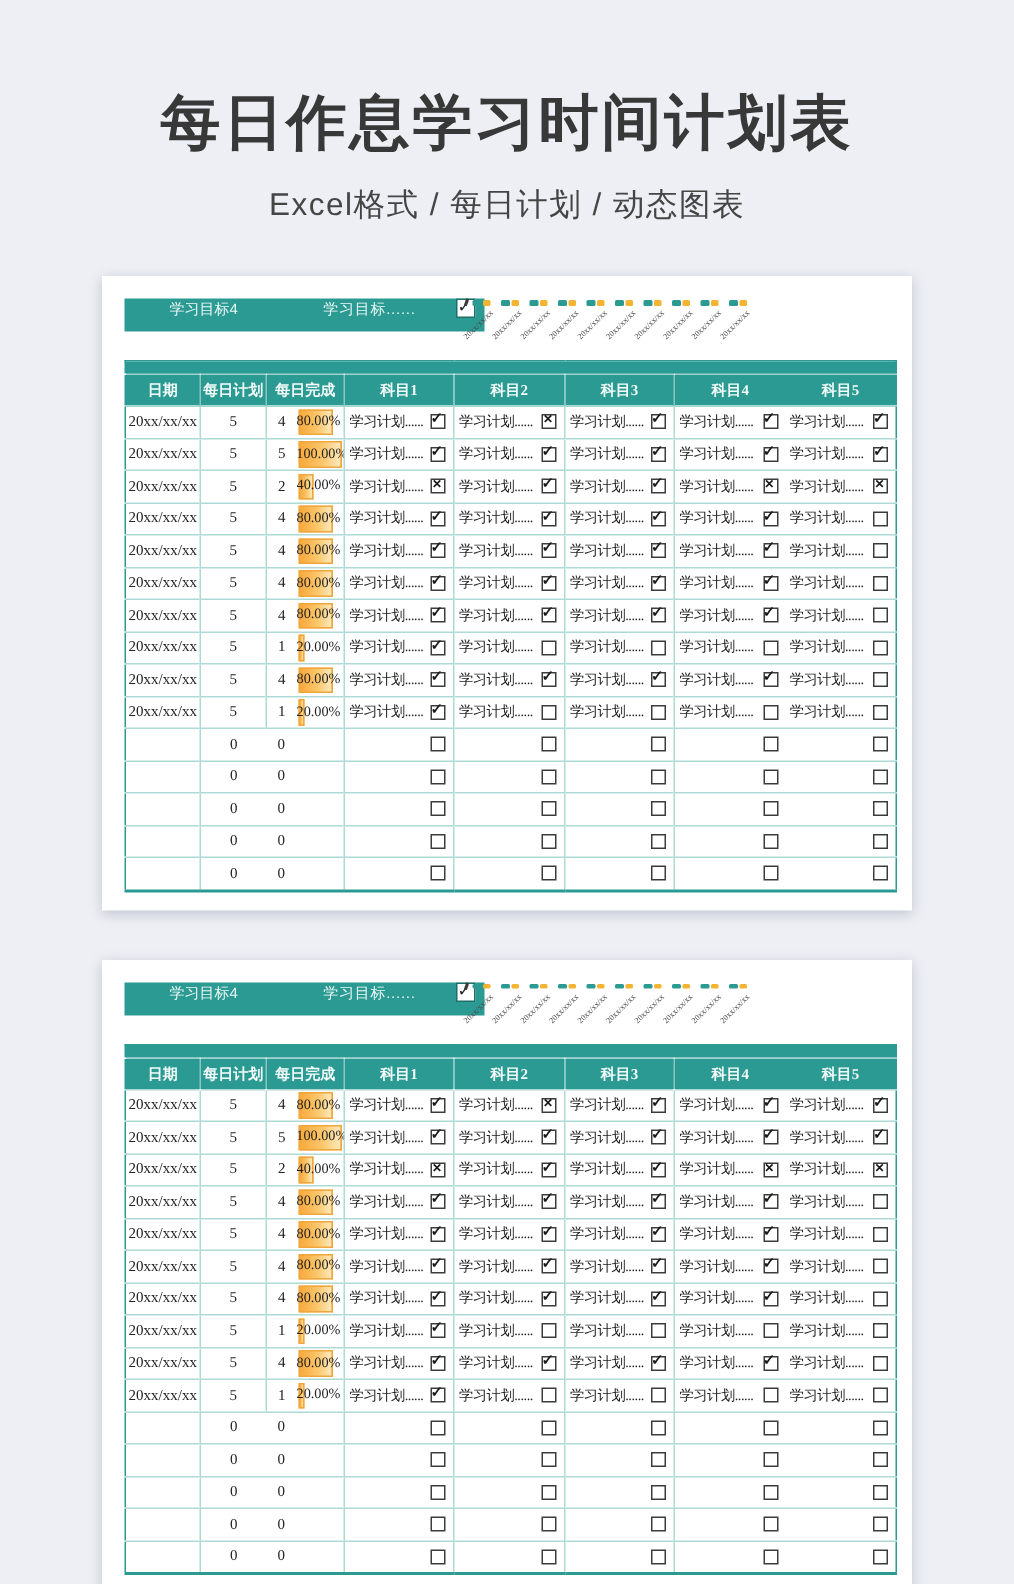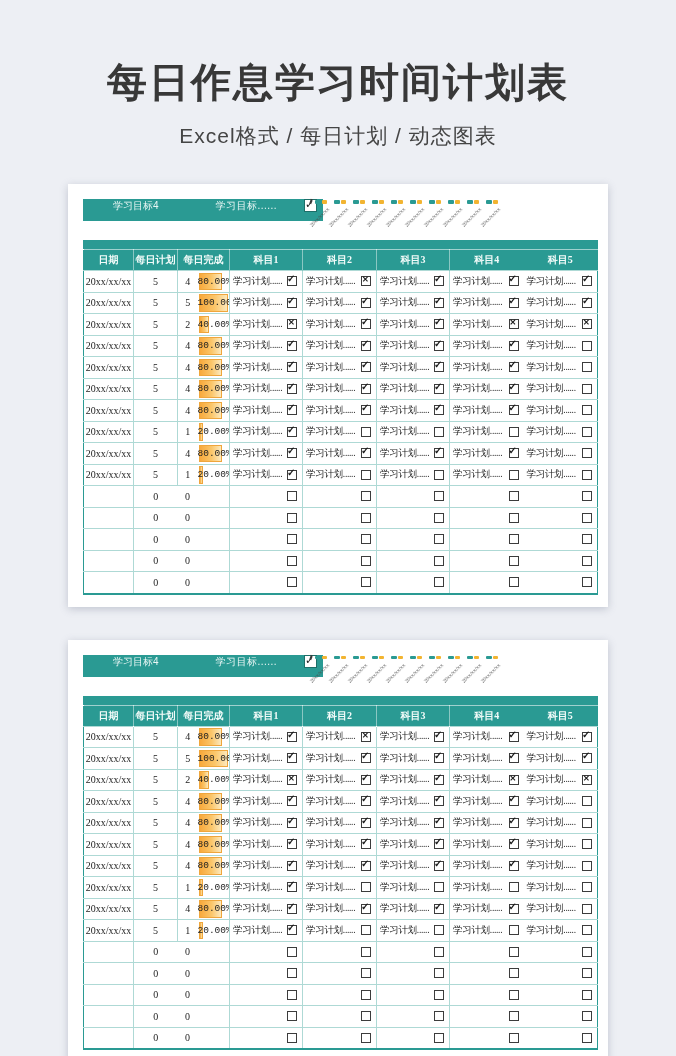--- a/index.html
+++ b/index.html
@@ -84,21 +84,21 @@
     overflow:hidden;white-space:nowrap;
   }
   tbody tr:last-child td{border-bottom:2px solid var(--teal);}
   td.vline{border-left:1px solid #aed9d5;}
   td.pct{position:relative;text-align:right;padding-right:2px;font-size:9.5px;}
   td.pct .bar{
     position:absolute;left:1px;top:1.5px;bottom:1.5px;z-index:0;
     background:linear-gradient(90deg,#f8a93c 0%,#fbc66a 55%,#fce9bd 100%);
     border:1px solid #efa63c;box-sizing:border-box;
   }
-  td.pct .txt{position:relative;z-index:1;font-family:Liberation Mono, monospace;}
+  td.pct .txt{position:relative;z-index:1;}
   td.subject{padding:0 5px 0 3px;}
   .subj-inner{display:flex;align-items:center;justify-content:space-between;height:100%;}
   .subj-inner.only-cb{justify-content:flex-end;}
   .subj-text{font-size:9.5px;letter-spacing:-.3px;}
   .cb{
     width:8px;height:8px;border:1.5px solid #3c3c3c;background:#fff;
     position:relative;flex:0 0 auto;display:inline-block;
   }
   .cb.checked::after{
     content:"✓";position:absolute;left:-1px;top:-4px;

